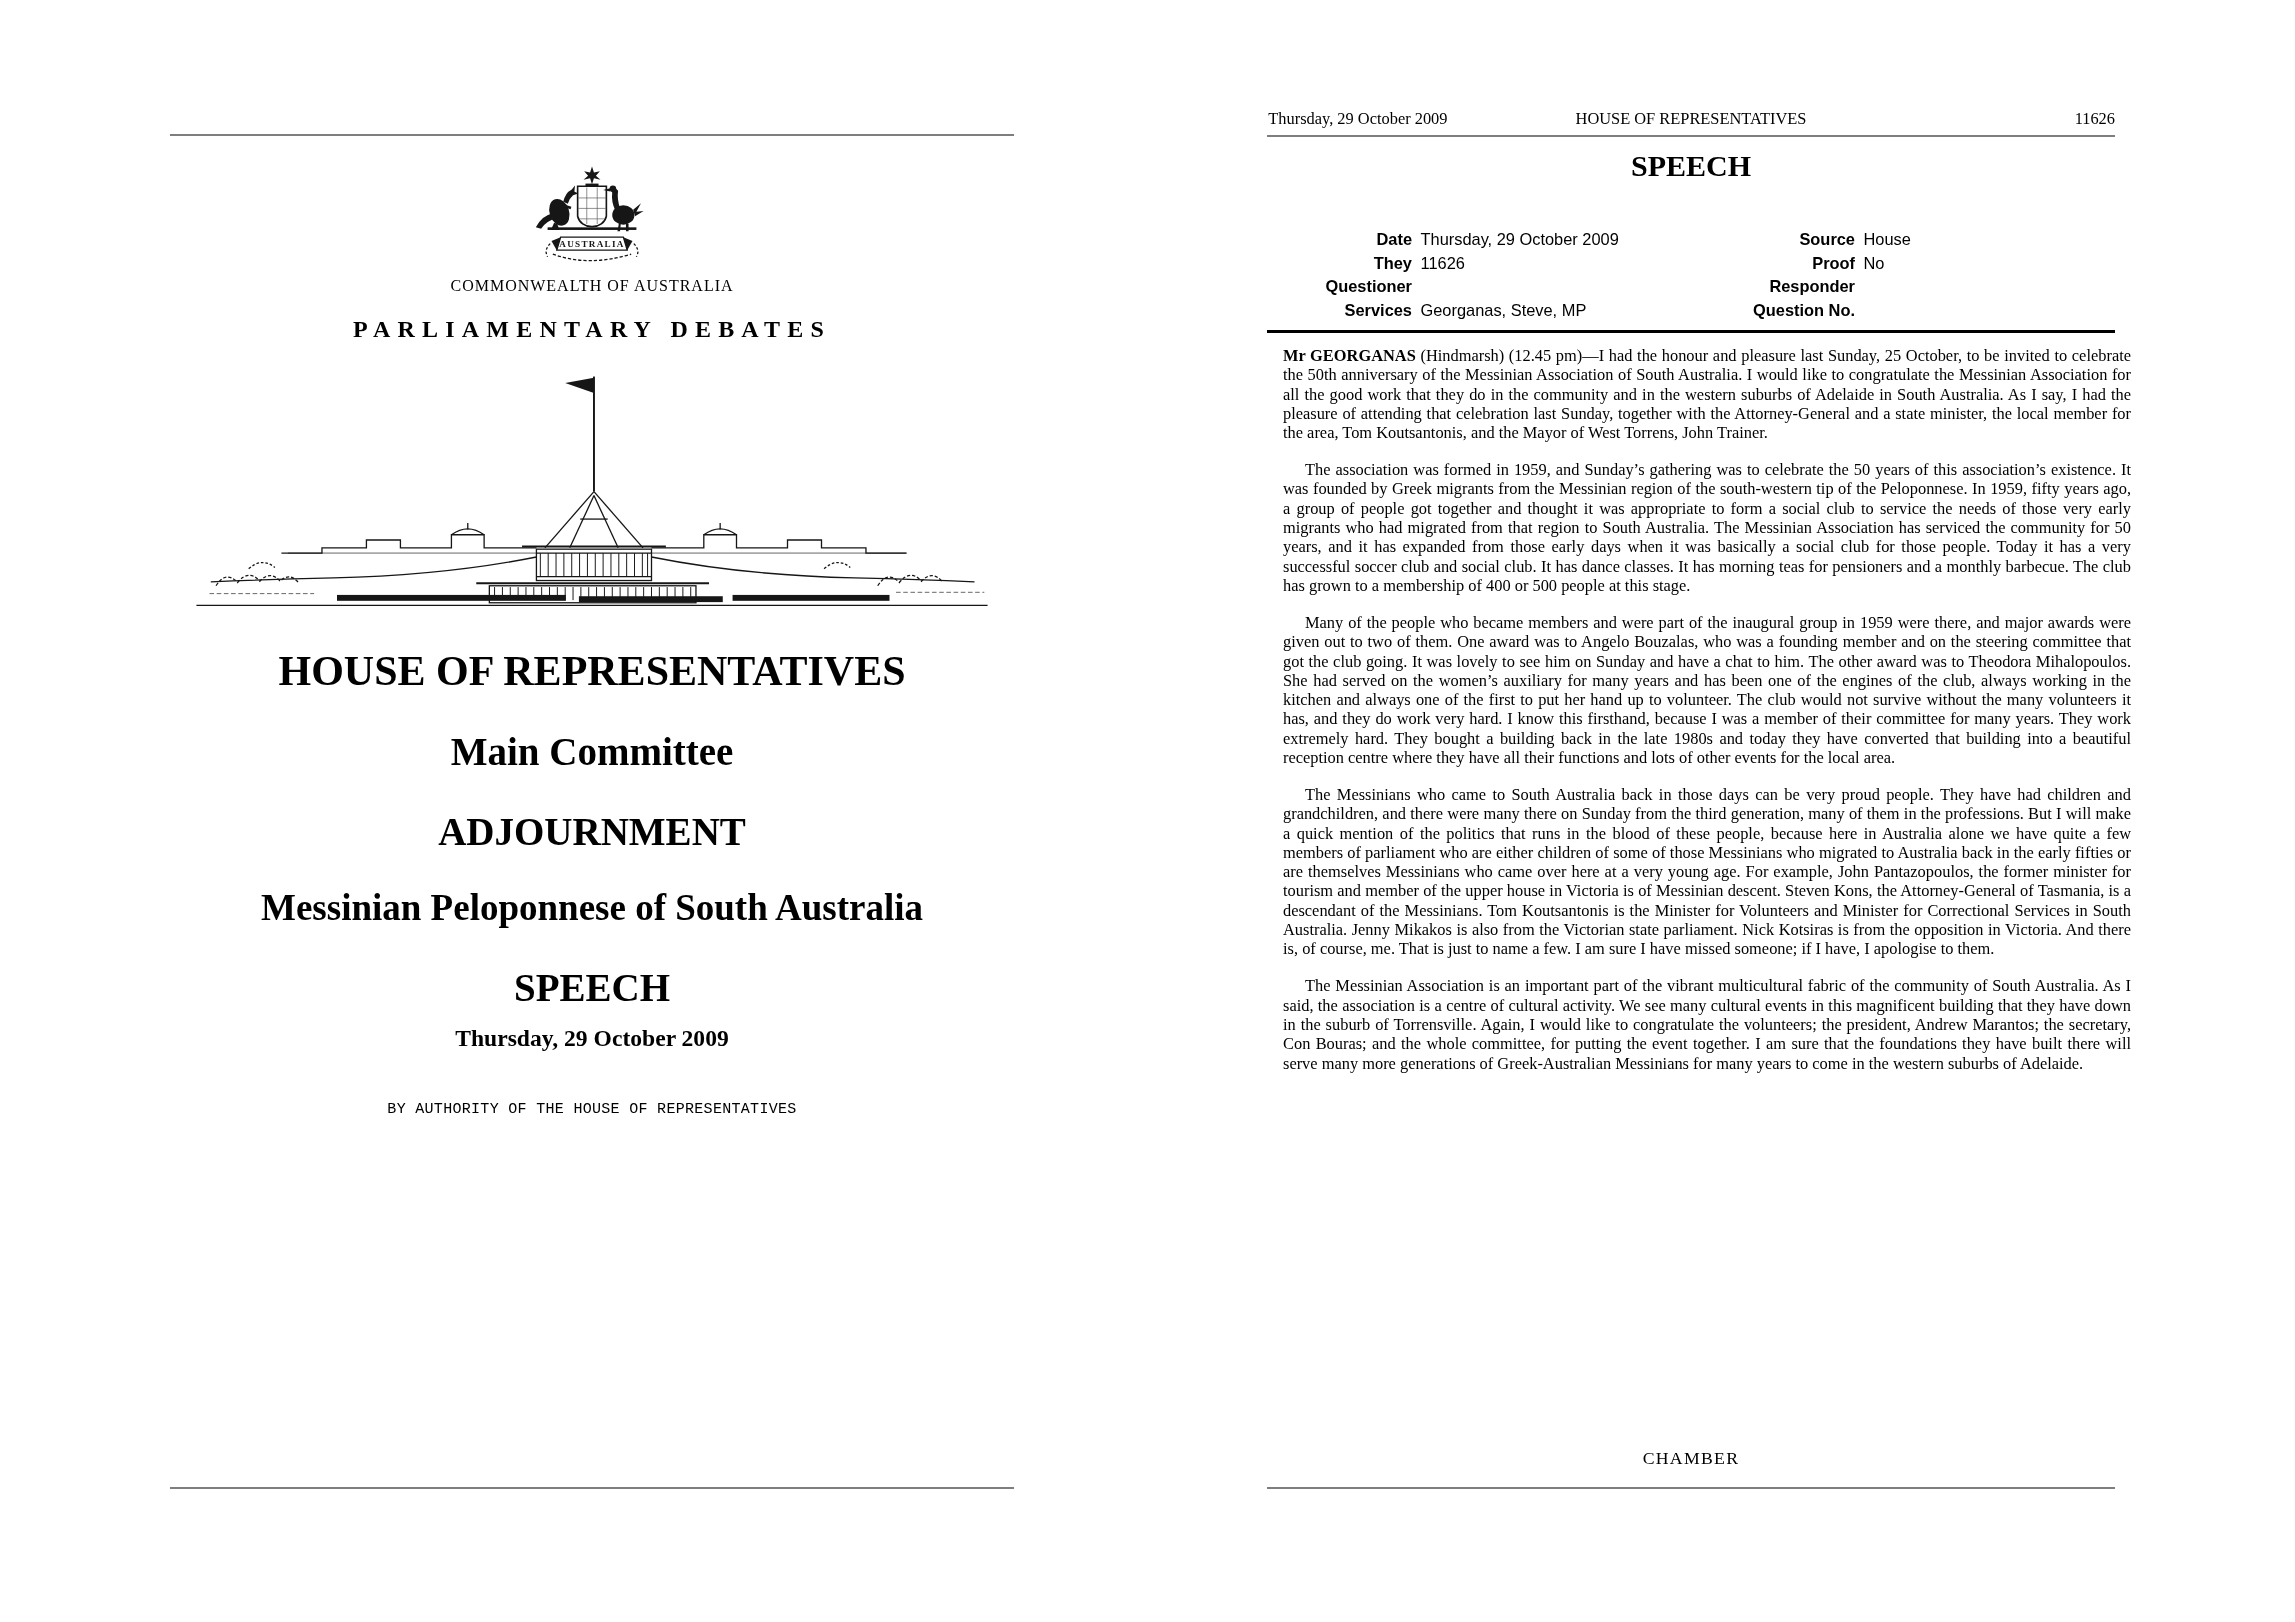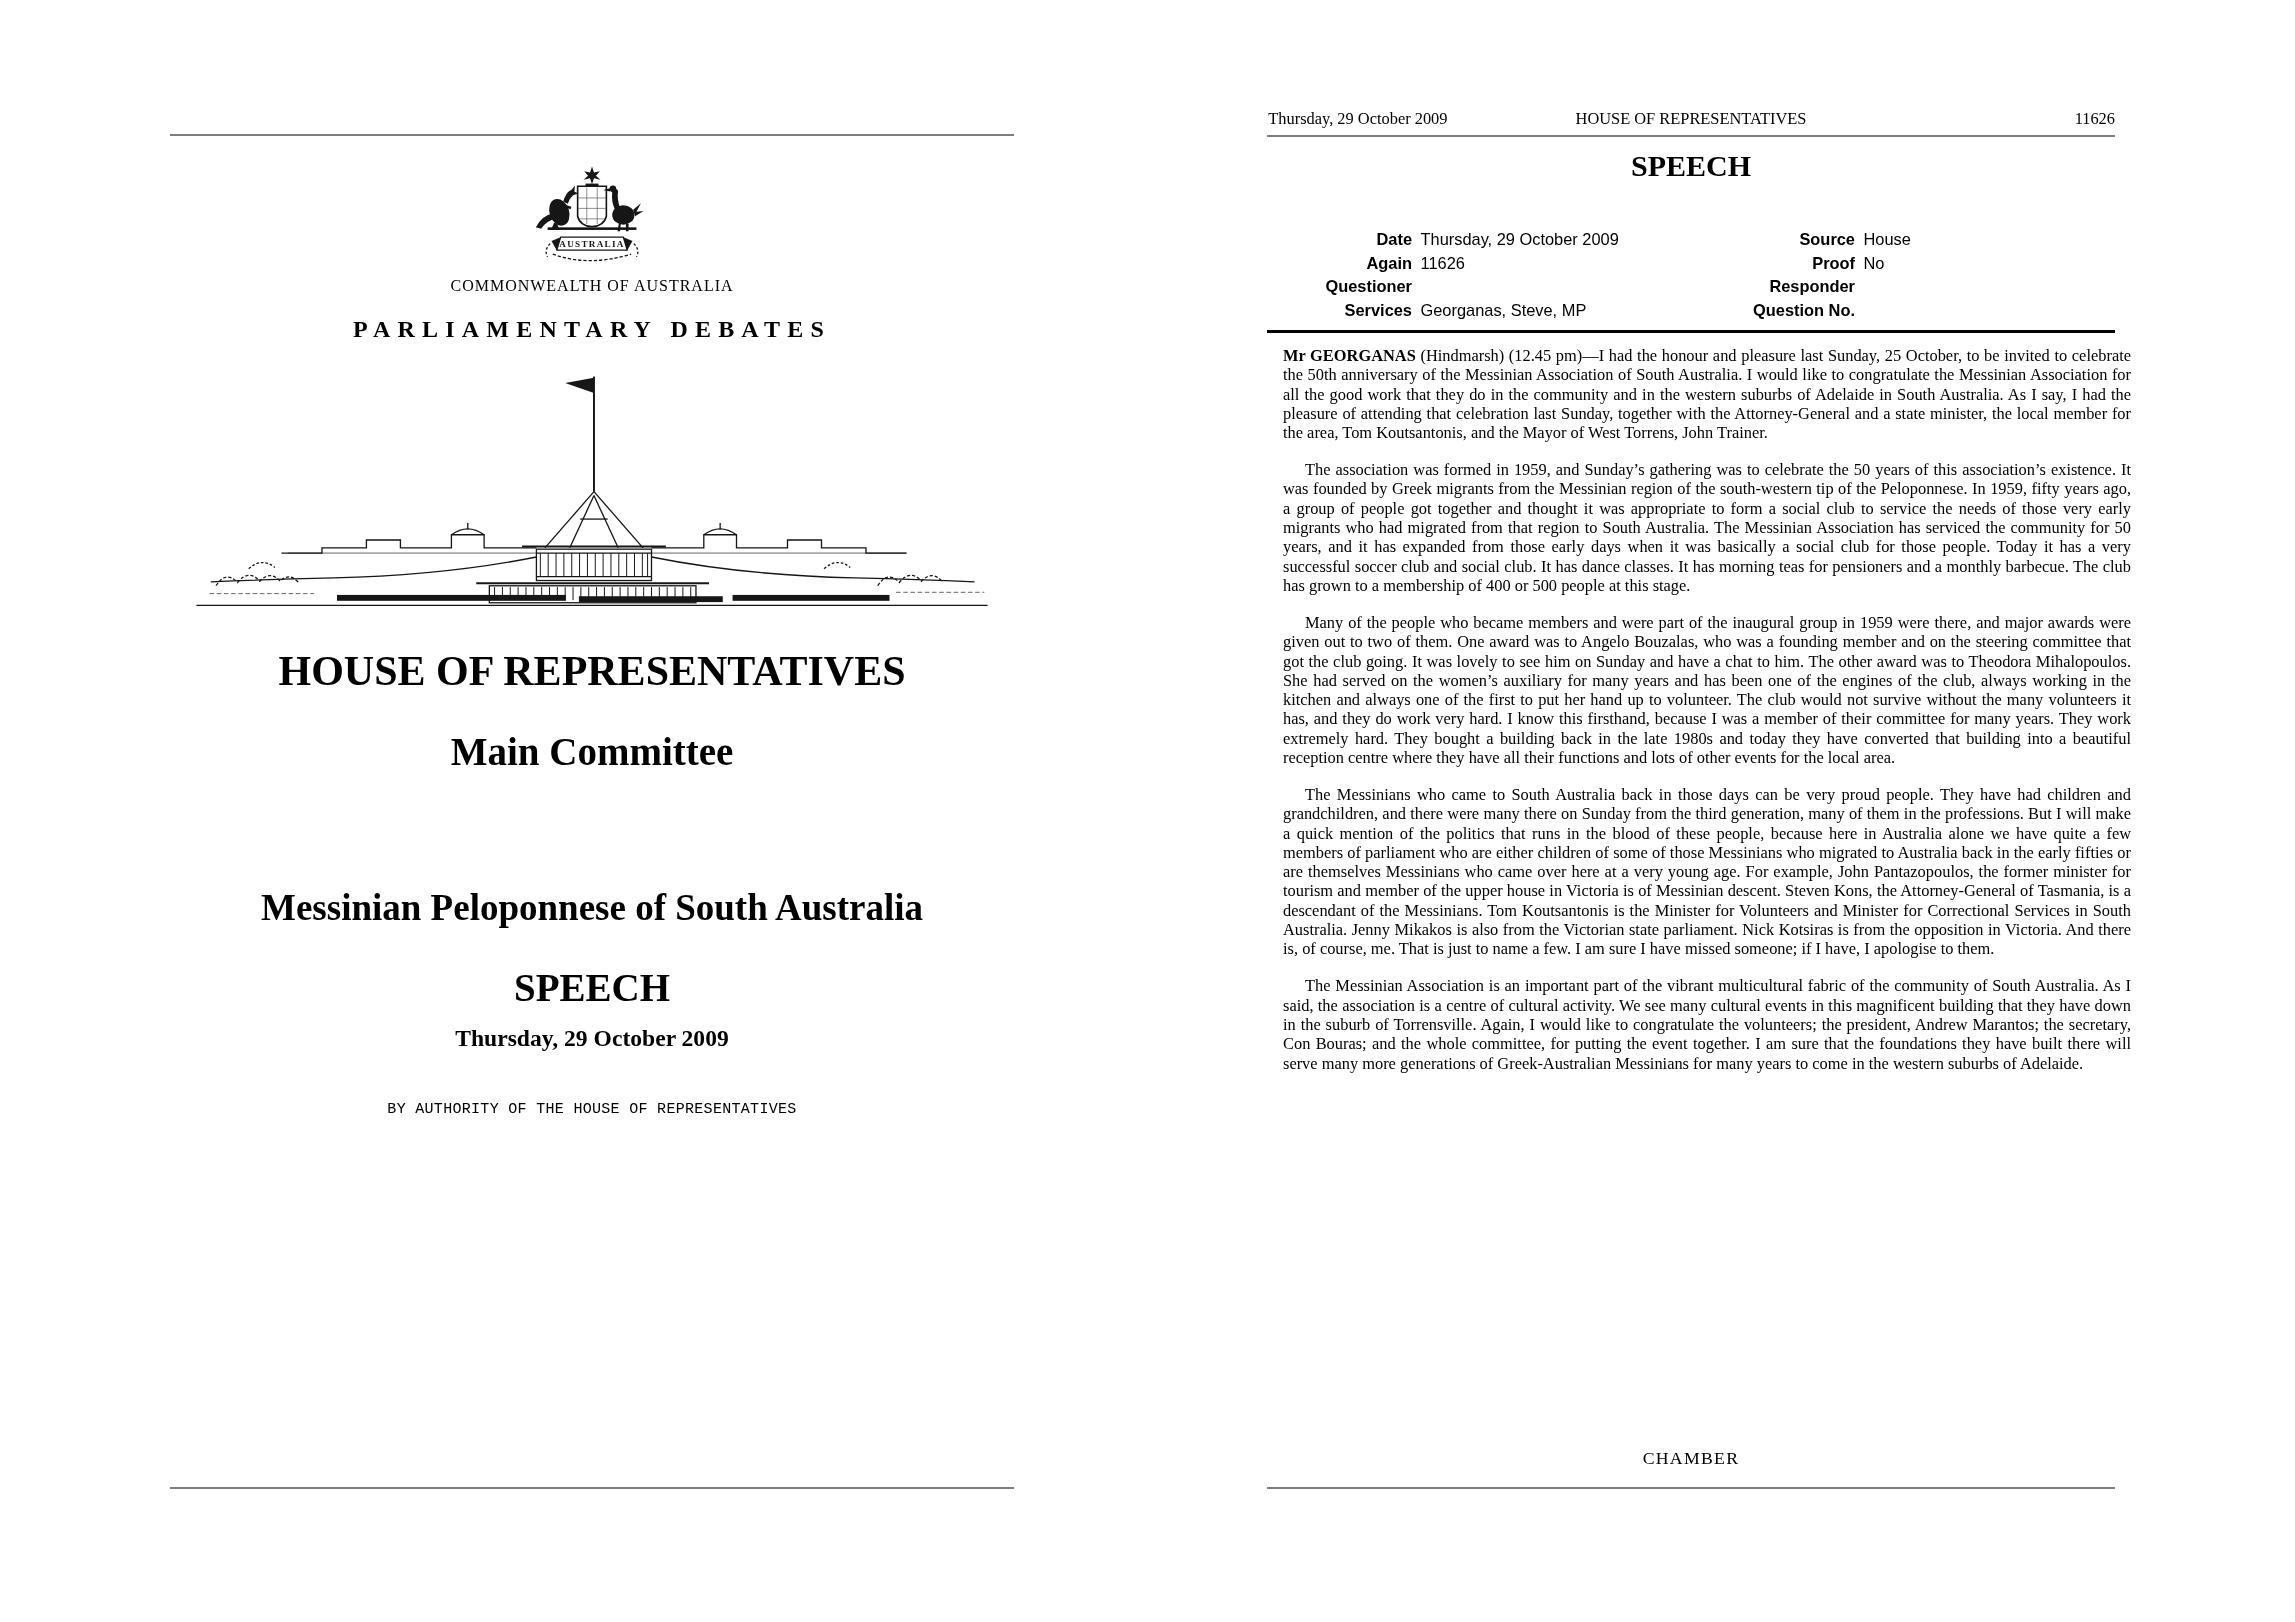--- a/index.html
+++ b/index.html
@@ -146,20 +146,21 @@
         <rect x="255" y="370" width="350" height="9" fill="#161616" stroke="none"></rect>
         <rect x="625" y="372" width="220" height="9" fill="#161616" stroke="none"></rect>
         <rect x="860" y="370" width="240" height="9" fill="#161616" stroke="none"></rect>
         <line x1="40" y1="386" x2="1250" y2="386"></line>
         <path stroke-width="1" d="M60,368 H220 M1110,366 H1245" stroke-dasharray="7,4"></path>
       </g>
     </svg>
 
     <div class="centered t1">HOUSE OF REPRESENTATIVES</div>
     <div class="centered t2">Main Committee</div>
+    <div class="centered t3">ADJOURNMENT</div>
     <div class="centered t4">Messinian Peloponnese of South Australia</div>
     <div class="centered t5">SPEECH</div>
     <div class="centered cover-date">Thursday, 29 October 2009</div>
     <div class="centered authority">BY AUTHORITY OF THE HOUSE OF REPRESENTATIVES</div>
 
     <div class="rule bottom-rule"></div>
   </section>
 
   <section class="page right-page">
 
@@ -171,21 +172,21 @@
     <div class="rule header-rule"></div>
 
     <h2 class="speech-heading">SPEECH</h2>
 
     <div class="meta">
       <div class="label">Date</div>
       <div class="value">Thursday, 29 October 2009</div>
       <div class="label">Source</div>
       <div class="value">House</div>
 
-      <div class="label">Again</div>
+      <div class="label">They</div>
       <div class="value">11626</div>
       <div class="label">Proof</div>
       <div class="value">No</div>
 
       <div class="label">Questioner</div>
       <div class="value"></div>
       <div class="label">Responder</div>
       <div class="value"></div>
 
       <div class="label">Services</div>

